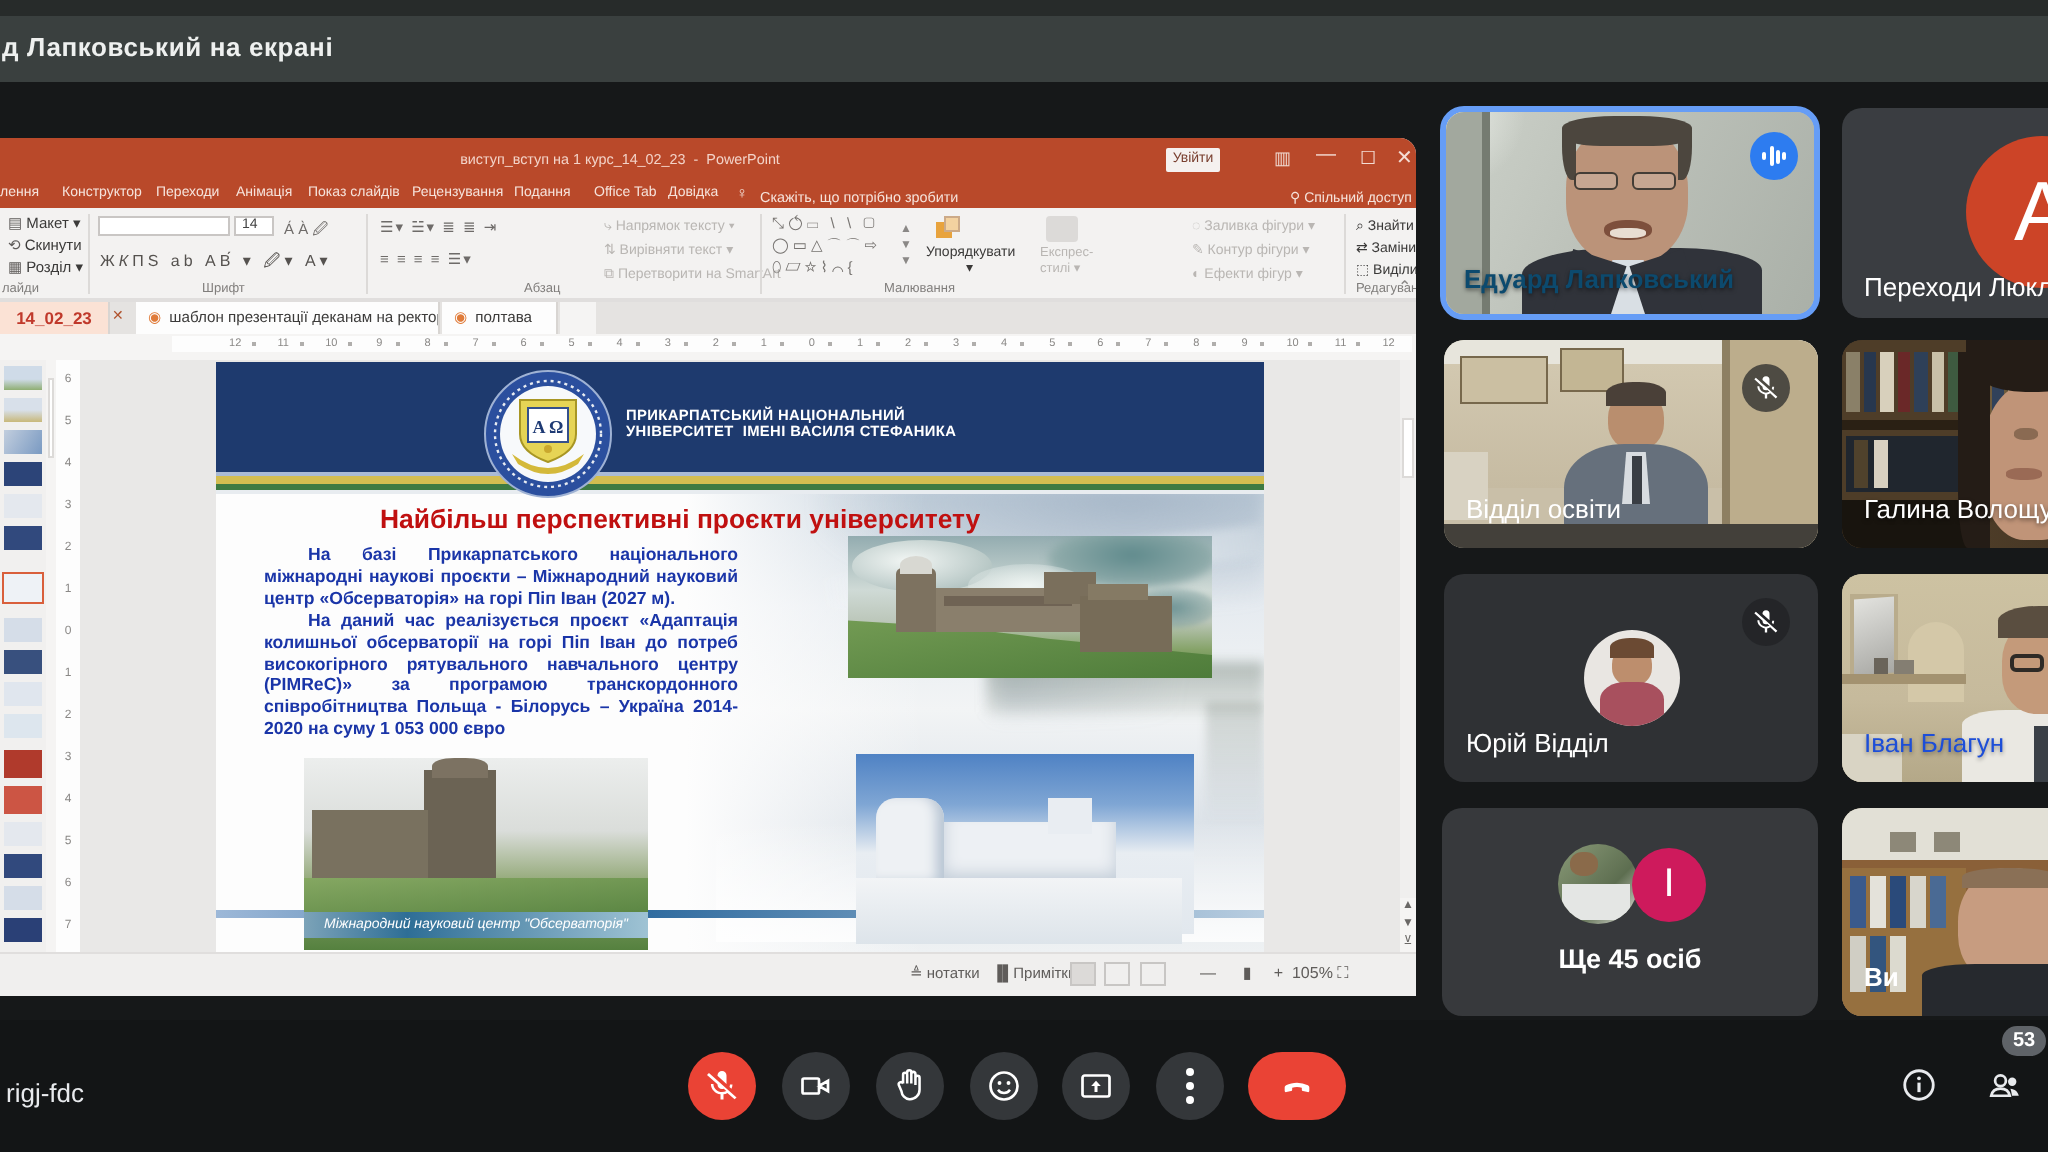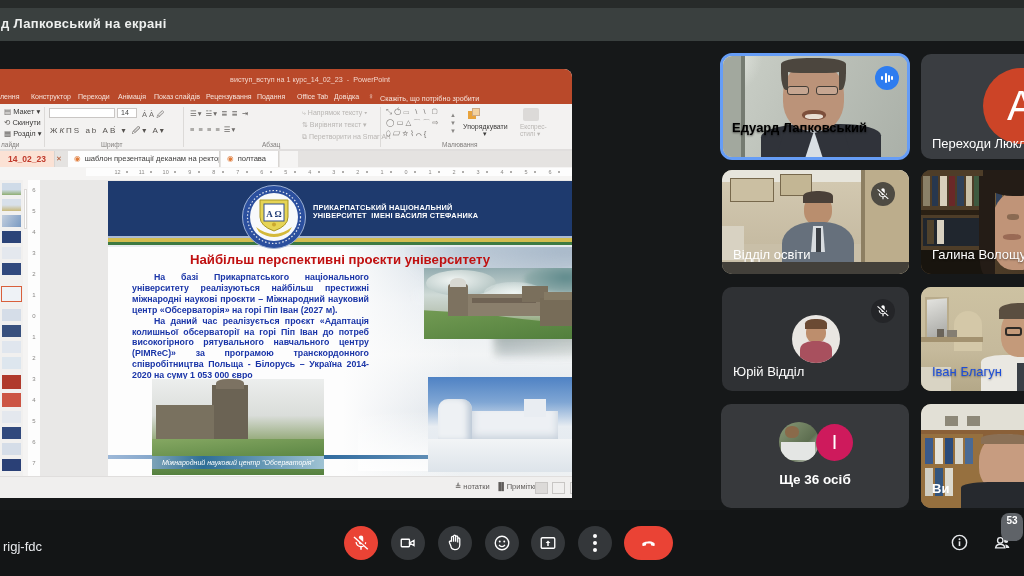--- a/index.html
+++ b/index.html
@@ -9,21 +9,21 @@
 </style>
 </head>
 <body>
 
 <div class="abs" style="left:0;top:0;width:1024px;height:8px;background:#272b2a;"></div>
 <div class="abs" style="left:0;top:8px;width:1024px;height:33px;background:#3a403f;"></div>
 <div class="abs" style="left:1px;top:16px;color:#eef0ef;font-size:13px;font-weight:bold;letter-spacing:.3px;">д Лапковський на екрані</div>
 
 <div class="abs" style="left:0;top:41px;width:1024px;height:535px;background:#161819;"></div>
 
-<div class="abs" id="ppt" style="left:0;top:69px;width:572px;height:429px;background:#f2f1f0;border-radius:0 8px 0 0;overflow:hidden;">
+<div class="abs" id="ppt" style="left:0;top:69px;width:708px;height:429px;background:#f2f1f0;border-radius:0 8px 0 0;overflow:hidden;">
 
   <div class="abs" style="left:0;top:0;width:708px;height:21px;background:#b9492a;"></div>
   <div class="abs" style="left:-88px;top:6px;width:796px;text-align:center;color:#f3d3c8;font-size:7.2px;">виступ_вступ на 1 курс_14_02_23&nbsp; -&nbsp; PowerPoint</div>
   <div class="abs" style="left:583px;top:5px;width:27px;height:12px;background:#f5f1ef;color:#7a4030;font-size:7px;text-align:center;line-height:12px;border-radius:1px;">Увійти</div>
   <div class="abs" style="left:637px;top:5px;color:#f0d8cf;font-size:9px;">▥</div>
   <div class="abs" style="left:658px;top:3px;color:#f4ddd4;font-size:10px;">—</div>
   <div class="abs" style="left:680px;top:5px;color:#f4ddd4;font-size:9px;">☐</div>
   <div class="abs" style="left:698px;top:4px;color:#f4ddd4;font-size:10px;">✕</div>
 
   <div class="abs" style="left:0;top:21px;width:708px;height:14px;background:#b9492a;"></div>
@@ -203,21 +203,20 @@
       <path d="M14 42 q18 14 36 0 l-3 5 q-15 10 -30 0 z" fill="#d4b93a"></path>
       <circle cx="32" cy="39.5" r="2" fill="#caa82e"></circle>
     </svg>
 
     <div class="abs" style="left:205px;top:23px;width:280px;color:#fff;font-size:7.4px;font-weight:bold;letter-spacing:.2px;line-height:8.4px;">ПРИКАРПАТСЬКИЙ НАЦІОНАЛЬНИЙ<br>УНІВЕРСИТЕТ&nbsp; ІМЕНІ ВАСИЛЯ СТЕФАНИКА</div>
 
     <div class="abs" style="left:82px;top:71px;white-space:nowrap;color:#c01010;font-size:13.2px;font-weight:bold;">Найбільш перспективні проєкти університету</div>
 
     <div class="abs" style="left:24px;top:91px;width:237px;color:#1a35a8;font-size:8.8px;font-weight:bold;line-height:10.9px;">
       <div style="text-align:justify;text-align-last:justify;"><span style="display:inline-block;width:22px;"></span>На базі Прикарпатського національного</div>
-      <div style="text-align:justify;text-align-last:justify;">університету реалізуються найбільш престижні</div>
       <div style="text-align:justify;text-align-last:justify;">міжнародні наукові проєкти – Міжнародний науковий</div>
       <div>центр «Обсерваторія» на горі Піп Іван (2027 м).</div>
       <div style="text-align:justify;text-align-last:justify;"><span style="display:inline-block;width:22px;"></span>На даний час реалізується проєкт «Адаптація</div>
       <div style="text-align:justify;text-align-last:justify;">колишньої обсерваторії на горі Піп Іван до потреб</div>
       <div style="text-align:justify;text-align-last:justify;">високогірного рятувального навчального центру</div>
       <div style="text-align:justify;text-align-last:justify;">(PIMReC)» за програмою транскордонного</div>
       <div style="text-align:justify;text-align-last:justify;">співробітництва Польща - Білорусь – Україна 2014-</div>
       <div>2020 на суму 1 053 000 євро</div>
     </div>
 
@@ -283,21 +282,21 @@
   <div class="abs" style="left:58px;top:72px;width:28px;height:32px;background:#30333a;transform:rotate(18deg);"></div>
   <div class="abs" style="left:96px;top:72px;width:28px;height:32px;background:#30333a;transform:rotate(-18deg);"></div>
 
   <div class="abs" style="left:152px;top:10px;width:24px;height:24px;border-radius:50%;background:#2d7cf0;"></div>
   <div class="abs" style="left:158px;top:17px;width:12px;height:10px;">
     <span style="position:absolute;left:0;top:3px;width:2px;height:4px;background:#fff;border-radius:1px;"></span>
     <span style="position:absolute;left:3.5px;top:0;width:2px;height:10px;background:#fff;border-radius:1px;"></span>
     <span style="position:absolute;left:7px;top:2px;width:2px;height:7px;background:#fff;border-radius:1px;"></span>
     <span style="position:absolute;left:10px;top:3px;width:2px;height:4px;background:#fff;border-radius:1px;"></span>
   </div>
-  <div class="abs" style="left:9px;top:64px;color:#000000;font-size:13px;font-weight:bold;text-shadow:0 1px 2px rgba(0,0,0,.5);">Едуард Лапковський</div>
+  <div class="abs" style="left:9px;top:76px;color:#0c4a6e;font-size:13px;font-weight:bold;text-shadow:0 1px 2px rgba(0,0,0,.5);">Едуард Лапковський</div>
 </div>
 
 <div class="abs" style="left:921px;top:54px;width:190px;height:105px;border-radius:10px;overflow:hidden;background:#3a3d41;">
   <div class="abs" style="left:62px;top:14px;width:76px;height:76px;border-radius:50%;background:#cc4427;color:#fff;font-size:42px;text-align:center;line-height:76px;">А</div>
   <div class="abs" style="left:11px;top:82px;color:#fff;font-size:13px;">Переходи Люкл</div>
 </div>
 
 <div class="abs" style="left:722px;top:170px;width:187px;height:104px;border-radius:10px;overflow:hidden;background:#c9bfa8;">
   <div class="abs" style="left:0;top:0;width:187px;height:12px;background:#e7e5dc;"></div>
   <div class="abs" style="left:0;top:12px;width:187px;height:62px;background:linear-gradient(180deg,#d2c8b0,#c6bba2);"></div>
@@ -384,21 +383,21 @@
   <div class="abs" style="left:96px;top:76px;width:12px;height:28px;background:#3a3f46;"></div>
   <div class="abs" style="left:11px;top:77px;color:#1d4ed8;font-size:13px;text-shadow:0 1px 2px rgba(0,0,0,.4);">Іван Благун</div>
 </div>
 
 <div class="abs" style="left:721px;top:404px;width:188px;height:104px;border-radius:10px;overflow:hidden;background:#37393c;">
   <div class="abs" style="left:58px;top:18px;width:40px;height:40px;border-radius:50%;background:linear-gradient(135deg,#8a9a78,#5d6e50 60%,#e8e8e4 100%);overflow:hidden;">
     <div class="abs" style="left:6px;top:4px;width:14px;height:12px;background:#8a6a4a;border-radius:45%;"></div>
     <div class="abs" style="left:2px;top:20px;width:34px;height:18px;background:#e4e6e4;"></div>
   </div>
   <div class="abs" style="left:95px;top:20px;width:37px;height:37px;border-radius:50%;background:#ce1a5c;color:#fff;font-size:20px;text-align:center;line-height:37px;">І</div>
-  <div class="abs" style="left:0;top:68px;width:188px;text-align:center;color:#fff;font-size:13.5px;font-weight:bold;">Ще 36 осіб</div>
+  <div class="abs" style="left:0;top:68px;width:188px;text-align:center;color:#fff;font-size:13.5px;font-weight:bold;">Ще 45 осіб</div>
 </div>
 
 <div class="abs" style="left:921px;top:404px;width:190px;height:104px;border-radius:10px;overflow:hidden;background:#b8ab92;">
   <div class="abs" style="left:0;top:0;width:190px;height:26px;background:#e2e0d6;"></div>
   <div class="abs" style="left:24px;top:12px;width:13px;height:10px;background:#8d8878;"></div>
   <div class="abs" style="left:46px;top:12px;width:13px;height:10px;background:#8d8878;"></div>
   <div class="abs" style="left:0;top:26px;width:190px;height:78px;background:#8a6038;"></div>
   <div class="abs" style="left:0px;top:30px;width:62px;height:74px;background:#96703f;"></div>
   <div class="abs" style="left:4px;top:34px;width:8px;height:26px;background:#3a5a8c;"></div>
   <div class="abs" style="left:14px;top:34px;width:8px;height:26px;background:#e4e2da;"></div>
@@ -408,21 +407,21 @@
   <div class="abs" style="left:4px;top:64px;width:8px;height:28px;background:#d0cec4;"></div>
   <div class="abs" style="left:14px;top:64px;width:8px;height:28px;background:#33557e;"></div>
   <div class="abs" style="left:24px;top:64px;width:8px;height:28px;background:#dcdacf;"></div>
 
   <div class="abs" style="left:58px;top:30px;width:52px;height:58px;background:#c79c80;border-radius:46% 46% 42% 42%;"></div>
   <div class="abs" style="left:60px;top:30px;width:48px;height:10px;background:#8a7056;border-radius:45% 45% 0 0;"></div>
   <div class="abs" style="left:40px;top:78px;width:122px;height:26px;background:#26292e;border-radius:22% 26% 0 0;"></div>
   <div class="abs" style="left:11px;top:77px;color:#fff;font-size:13px;font-weight:bold;">Ви</div>
 </div>
 
-<div class="abs" style="left:1001px;top:513px;width:22px;height:28px;border-radius:8px;background:#5f6368;color:#fff;font-size:10px;font-weight:bold;text-align:center;line-height:15px;z-index:9;">53</div>
+<div class="abs" style="left:1001px;top:513px;width:22px;height:15px;border-radius:8px;background:#5f6368;color:#fff;font-size:10px;font-weight:bold;text-align:center;line-height:15px;z-index:9;">53</div>
 
 <div class="abs" style="left:0;top:510px;width:1024px;height:66px;background:#131516;"></div>
 <div class="abs" style="left:3px;top:539px;color:#e8eaed;font-size:13px;">rigj-fdc</div>
 
 <div class="abs" style="left:344px;top:526px;width:34px;height:34px;border-radius:50%;background:#ea4335;"></div>
 <svg class="abs" style="left:352px;top:534px;" width="18" height="18" viewBox="0 0 24 24">
     <path fill="#fff" d="M15 10.6V5a3 3 0 0 0-6 0v.2l6 5.4zm4 .4h-1.7c0 .6-.1 1.2-.3 1.7l1.3 1.2c.4-.9.7-1.9.7-2.9zM3.3 3.3 2 4.6l7 6.3v.1a3 3 0 0 0 3 3c.4 0 .8-.1 1.2-.2l1.7 1.5c-.9.4-1.9.7-2.9.7-3 0-5.7-2.3-5.7-5.4H4.6c0 3.5 2.8 6.4 6.4 6.9V21h2v-3.5c.9-.1 1.8-.4 2.6-.9l4.8 4.3 1.3-1.3L3.3 3.3z"></path>
   </svg>
 <div class="abs" style="left:391px;top:526px;width:34px;height:34px;border-radius:50%;background:#34373a;"></div>
 <svg class="abs" style="left:399px;top:534px;" width="18" height="18" viewBox="0 0 24 24">

